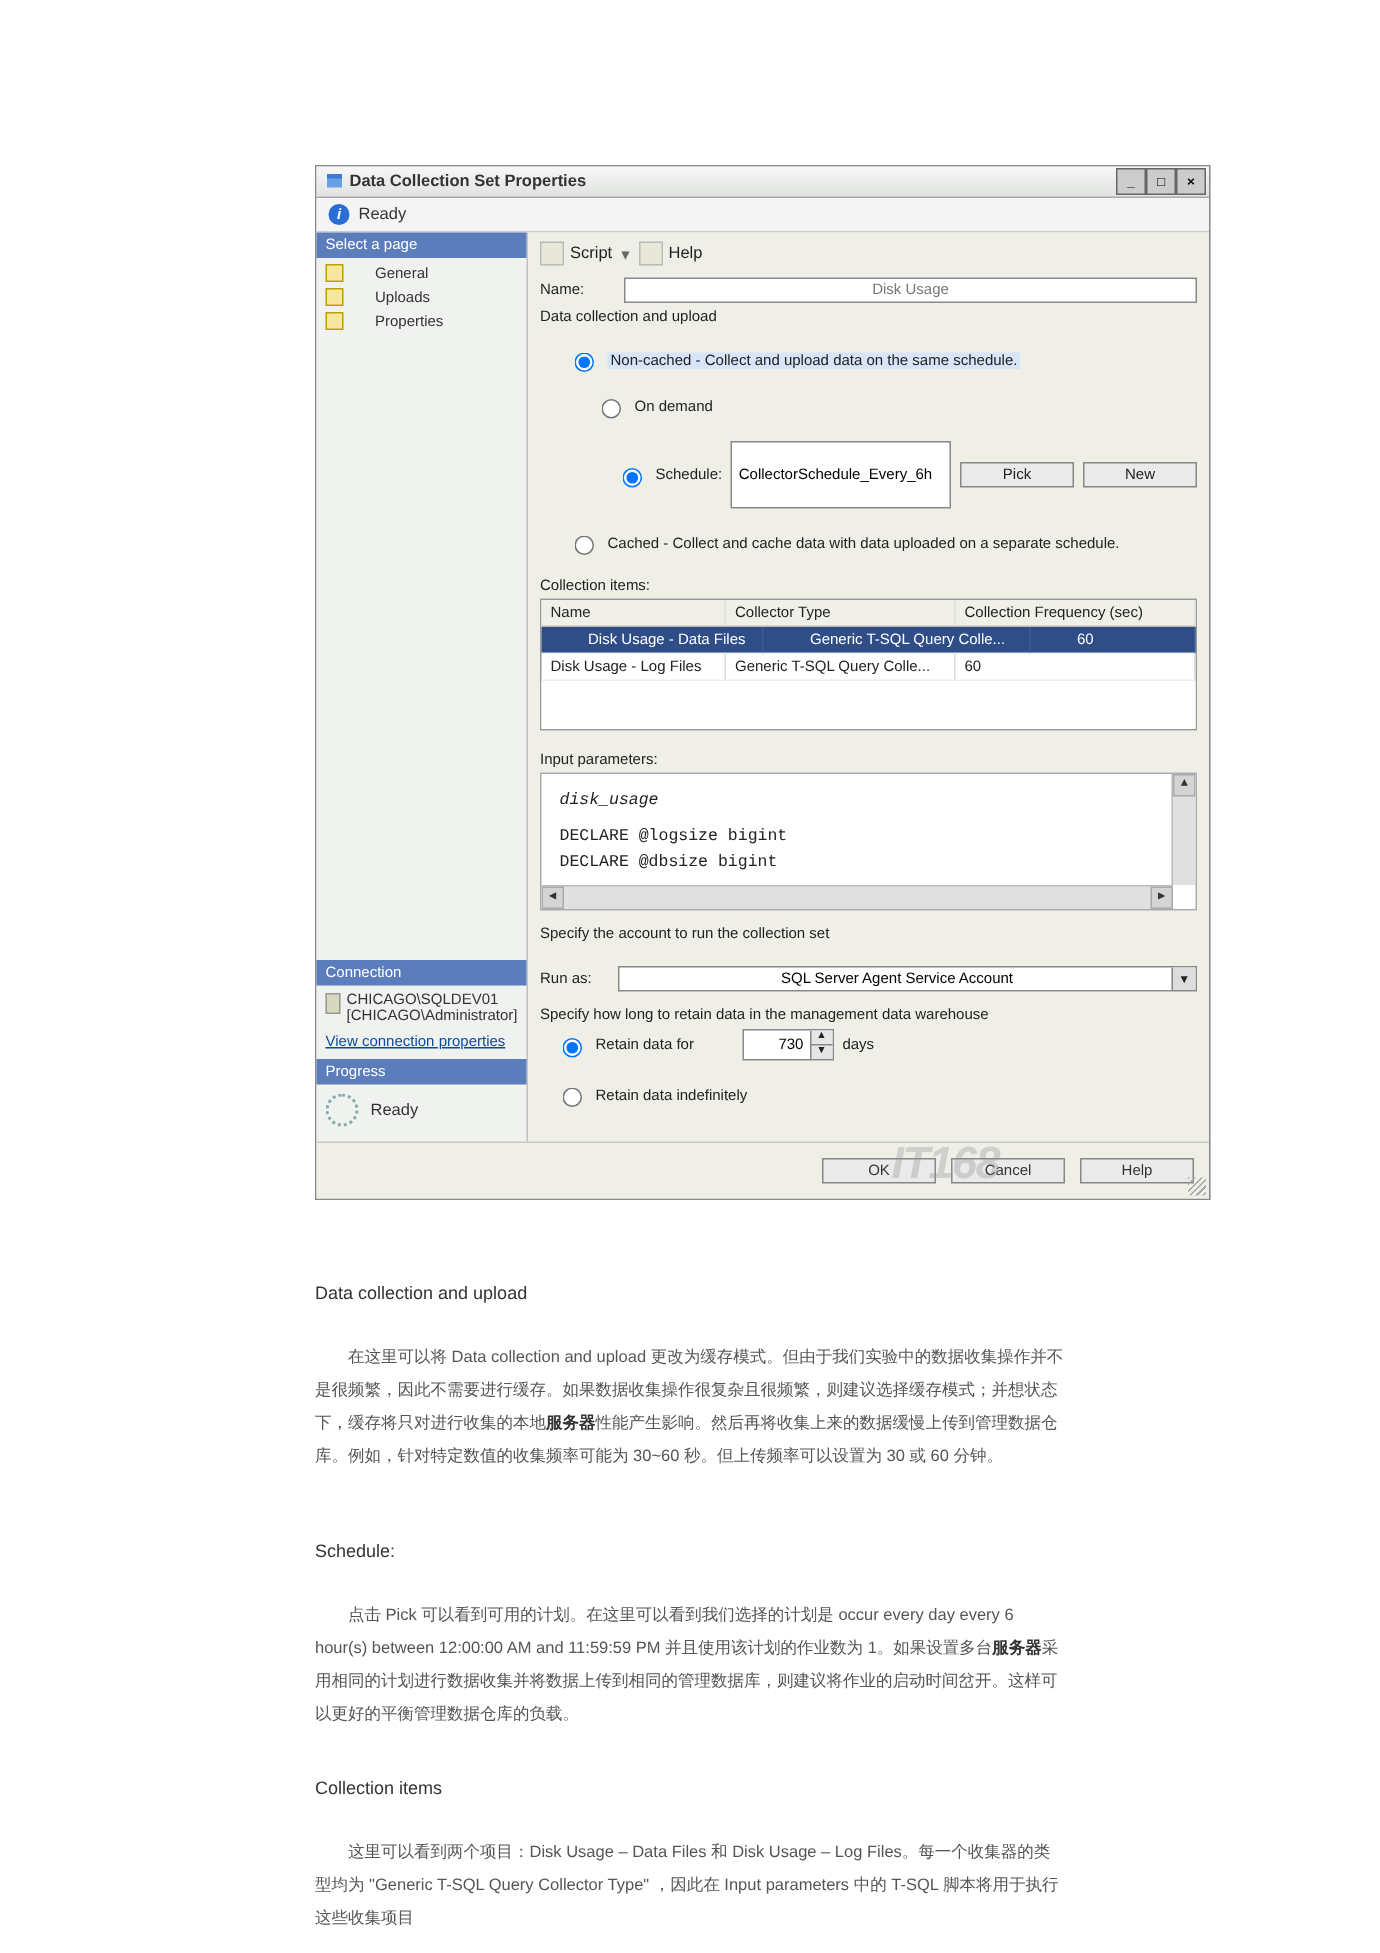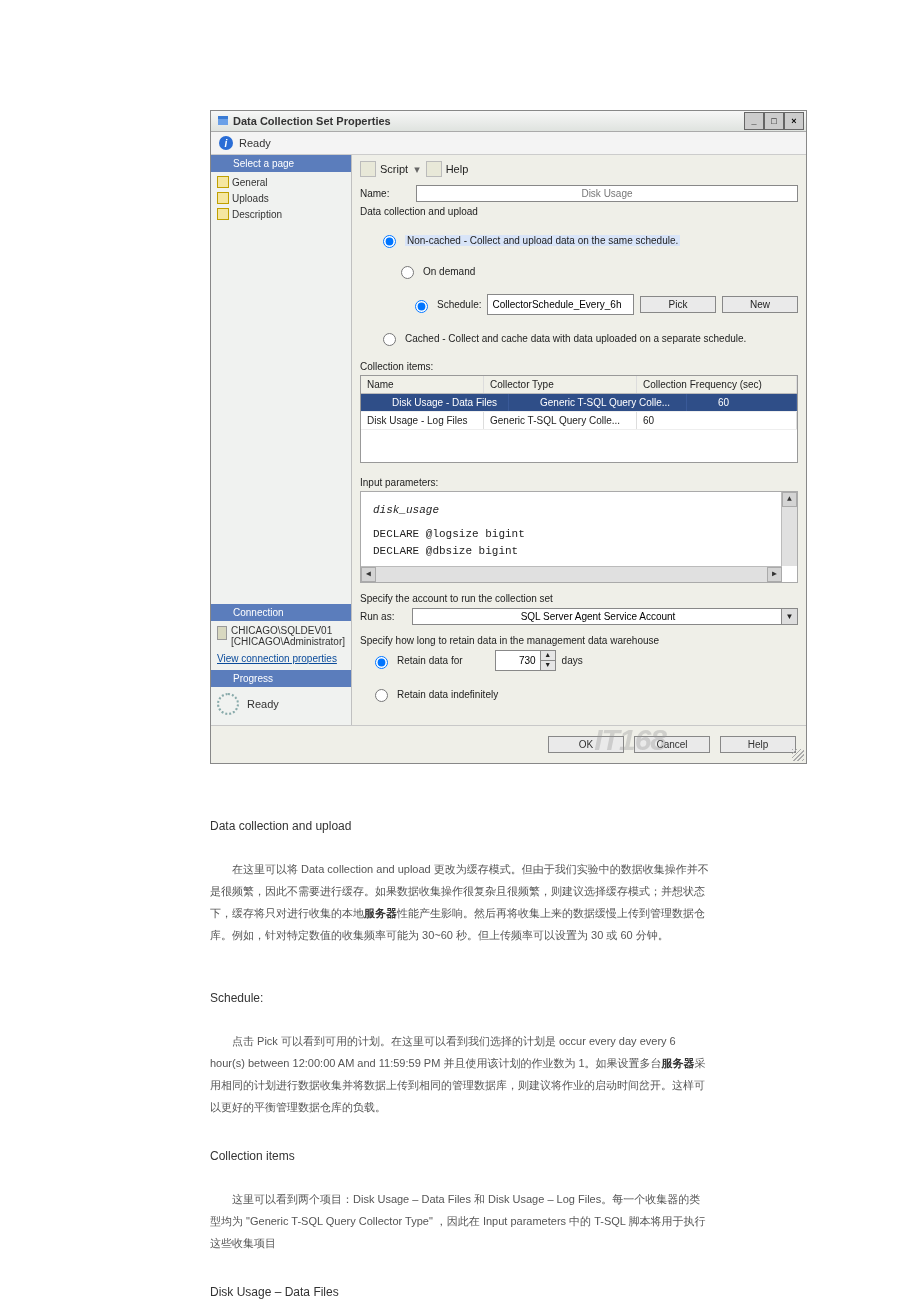--- a/index.html
+++ b/index.html
@@ -7,40 +7,40 @@
   .dlg { width:595px; border:1px solid #888; background:#e8ece8; position:relative; box-shadow:inset 1px 1px 0 #fff; }
   .titlebar { display:flex; align-items:center; background:linear-gradient(#f7f7f7,#dfe3df); border-bottom:1px solid #aaa; height:20px; padding:0 2px 0 6px; font-size:11px; }
   .titlebar .ico { width:12px; height:12px; margin-right:4px; display:inline-block; }
   .titlebar .spc { flex:1; }
   .winbtns { display:flex; gap:0; }
   .winbtn { width:18px; height:16px; border:1px solid #666; background:#ccc; display:flex; align-items:center; justify-content:center; font-size:9px; font-weight:bold; color:#000; cursor:default; }
   .readybar { background:#f4f4f4; border-bottom:1px solid #ccc; padding:4px 8px; display:flex; align-items:center; gap:6px; font-size:11px; }
   .readybar .info-ico { width:14px; height:14px; border-radius:50%; background:#2a6dd6; color:#fff; display:flex; align-items:center; justify-content:center; font-size:10px; font-weight:bold; font-style:italic; }
   .body { display:flex; }
   .left { width:140px; background:#f0f2f0; border-right:1px solid #c0c0c0; display:flex; flex-direction:column; }
-  .left .secthead { background:#5b7dbc; color:#fff; font-size:10px; padding:3px 22px; }
+  .left .secthead { background:#5b7dbc; color:#fff; font-size:10px; padding:3px 6px; }
   .left .navlist { padding:2px 4px 10px 4px; }
-  .navitem { display:flex; align-items:center; gap:3px; padding:2px 2px; font-size:10px; cursor:pointer; }
+  .navitem { display:flex; align-items:center; gap:21px; padding:2px 2px; font-size:10px; cursor:pointer; }
   .navitem .ni-ico { width:12px; height:12px; background:#f5e6a0; border:1px solid #c0a000; box-sizing:border-box; }
   .left .conn { padding:4px 6px 6px 6px; font-size:10px; }
   .left a { color:#0a4b9b; text-decoration:underline; cursor:pointer; display:inline-block; margin-top:6px; }
   .left .progwrap { padding:6px 6px 10px 6px; display:flex; align-items:center; gap:8px; }
   .spinner { width:18px; height:18px; border:2px dotted #8aa; border-radius:50%; }
   .right { flex:1; background:#efefe8; padding:6px 8px 8px 8px; font-size:10px; color:#222; }
   .toolbar { display:flex; align-items:center; gap:4px; margin-bottom:8px; font-size:11px; }
   .toolbar .tb-ico { width:14px; height:14px; background:#e8e8d8; border:1px solid #bbb; display:inline-block; }
   .toolbar .sep { color:#666; margin:0 2px; }
   .row { display:flex; align-items:center; margin:4px 0; gap:6px; }
   .lbl { width:50px; }
   input[type=text].field { border:1px solid #888; background:#fff; font-size:10px; padding:2px 4px; flex:1;text-align:center; }
   .field-ro { color:#777; background:#f7f7f4; }
   .subgroup { margin:2px 0 2px 18px; }
   .radio-line { display:flex; align-items:center; gap:6px; margin:15px 0; }
   .sched-line { display:flex; align-items:center; gap:6px; margin:3px 0 3px 14px; }
-  .sched-line input[type=text]{ flex:1; border:1px solid #888; background:#fff; font-size:10px; padding:4px 4px; }
+  .sched-line input[type=text]{ flex:1; border:1px solid #888; background:#fff; font-size:10px; padding:16px 4px; }
   .btn { border:1px solid #888; background:#eaeaea; padding:2px 14px; font-size:10px; cursor:pointer; min-width:46px; text-align:center; }
   .grid { border:1px solid #999; background:#fff; margin-top:3px; }
   .grid-head, .grid-row { display:flex; font-size:10px; }
   .grid-head { background:#f0f0e8; border-bottom:1px solid #bbb; }
   .grid-cell { padding:3px 6px; border-right:1px solid #ddd; overflow:hidden; white-space:nowrap; text-overflow:ellipsis; }
   .gc1 { width:110px; } .gc2 { width:140px; } .gc3 { flex:1; }
   .grid-row.sel { background:#2f4e88; color:#fff; }
   .grid-row.sel .grid-cell { border-right-color:#3a5a99;padding-left:31px; }
   .grid-row { border-bottom:1px solid #eee; }
   .grid-pad { height:32px; background:#fff; }
@@ -96,21 +96,21 @@
           <div class="navitem">
               <span class="ni-ico"></span>
               <span>General</span>
             </div>
           <div class="navitem">
               <span class="ni-ico"></span>
               <span>Uploads</span>
             </div>
           <div class="navitem">
               <span class="ni-ico"></span>
-              <span>Description</span>
+              <span>Properties</span>
             </div>
         </div>
         <div style="flex:1"></div>
         <div class="secthead">Connection</div>
         <div class="conn">
           <div style="display:flex;gap:4px;align-items:flex-start;">
             <span style="display:inline-block;width:12px;height:12px;background:#d8d8c0;border:1px solid #999;margin-top:1px;"></span>
             <div>
               <div>CHICAGO\SQLDEV01</div>
               <div>[CHICAGO\Administrator]</div>
@@ -196,21 +196,21 @@
             </div>
             <div class="scroll-h">
               <div class="scroll-btn">◀</div>
               <div class="scroll-btn">▶</div>
             </div>
           </div>
         </div>
 
         <div class="acct">
           <div>Specify the account to run the collection set</div>
-          <div class="row" style="margin-top:4px;">
+          <div class="row" style="margin-top:16px;">
             <span style="width:46px;">Run as:</span>
             <div style="flex:1; position:relative;">
               <input type="text" class="field" style="width: 100%; box-sizing: border-box; padding-right: 18px;" value="SQL Server Agent Service Account">
               <span style="position:absolute;right:1px;top:1px;bottom:1px;width:15px;background:#ddd;border-left:1px solid #888;display:flex;align-items:center;justify-content:center;font-size:8px;">▼</span>
             </div>
           </div>
         </div>
 
         <div class="retain">
           <div>Specify how long to retain data in the management data warehouse</div>

